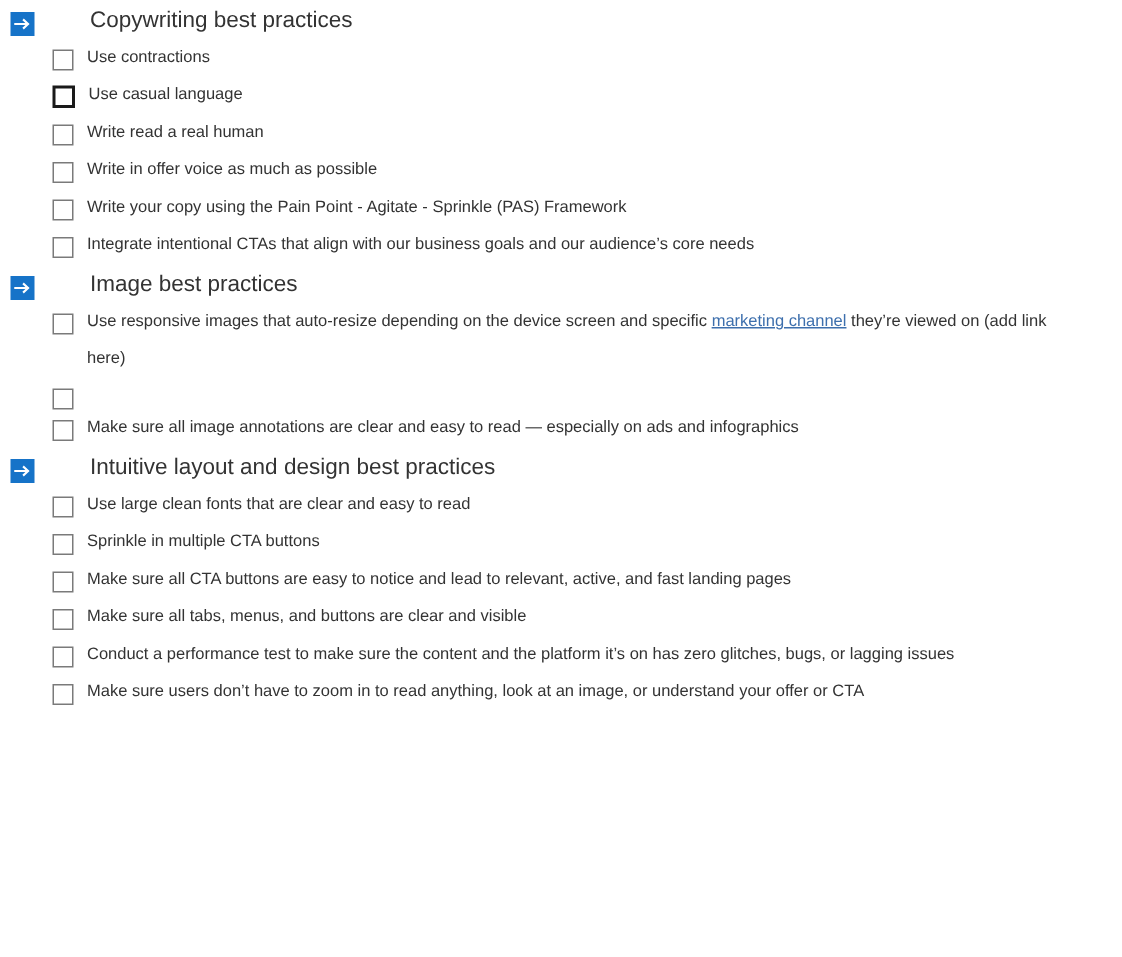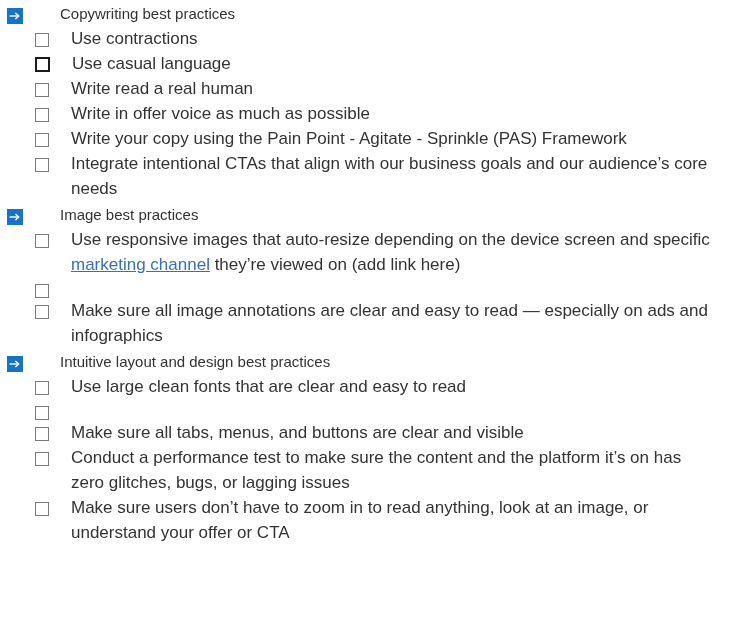--- a/index.html
+++ b/index.html
@@ -75,24 +75,24 @@
     box-sizing: content-box;
   }
   .checkbox.focused {
     border: 2px solid #1a1a1a;
     width: 11px;
     height: 11px;
     margin-top: 6px;
   }
   .item-label {
     flex: 1 1 auto;
-    margin-left: 22px;
+    margin-left: 9px;
     margin-right: 36px;
     line-height: 25px;
-    font-size: 17px;
+    font-size: 11px;
     color: #333333;
   }
 
   .item-label a,
   .link {
     color: #3d6fad;
     text-decoration: underline;
     cursor: pointer;
   }
 </style>
@@ -166,20 +166,25 @@
           </svg>
         </span>
         <span class="section-title">Intuitive layout and design best practices</span>
       </div>
       <div class="item">
         <span class="checkbox"></span>
         <span class="item-label">Use large clean fonts that are clear and easy to read</span>
       </div>
       <div class="item">
         <span class="checkbox"></span>
+        <span class="item-label">Sprinkle in multiple CTA buttons</span>
+      </div>
+      <div class="item">
+        <span class="checkbox"></span>
+        <span class="item-label">Make sure all CTA buttons are easy to notice and lead to relevant, active, and fast landing pages</span>
       </div>
       <div class="item">
         <span class="checkbox"></span>
         <span class="item-label">Make sure all tabs, menus, and buttons are clear and visible</span>
       </div>
       <div class="item">
         <span class="checkbox"></span>
         <span class="item-label">Conduct a performance test to make sure the content and the platform it’s on has zero glitches, bugs, or lagging issues</span>
       </div>
       <div class="item">

